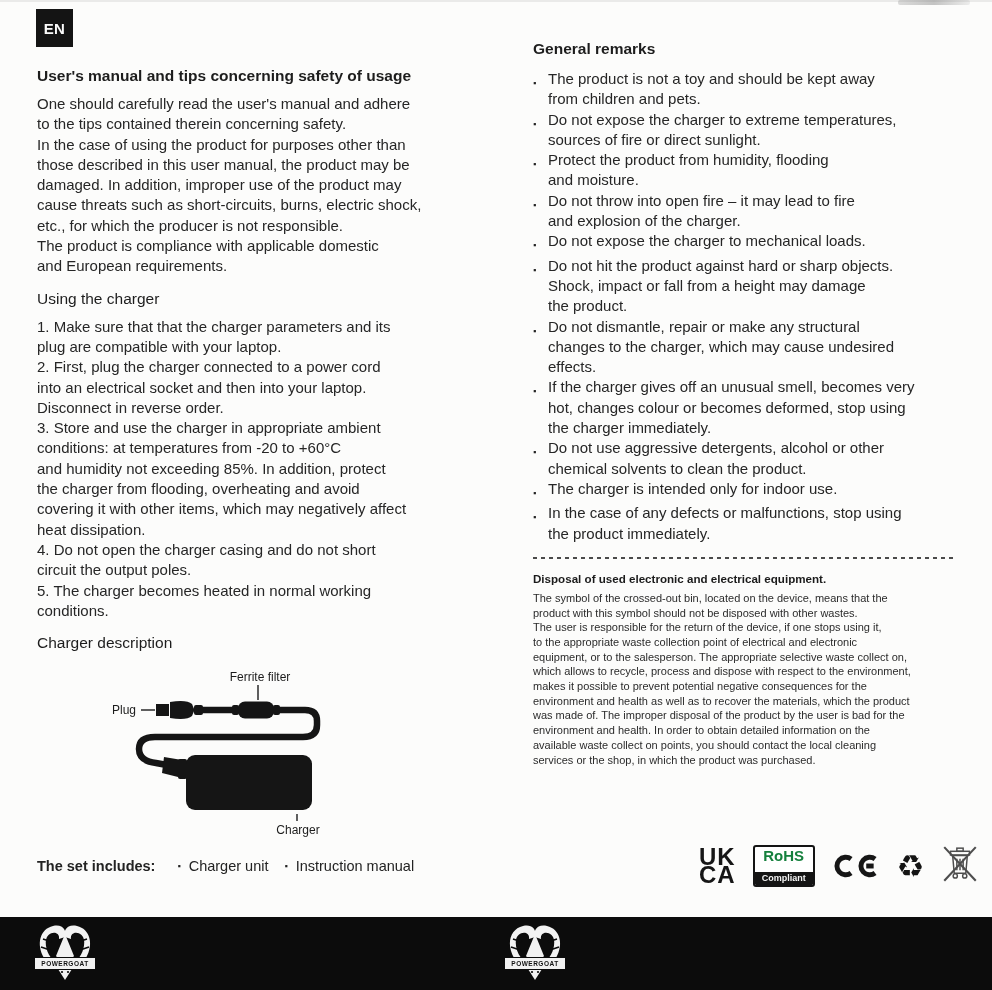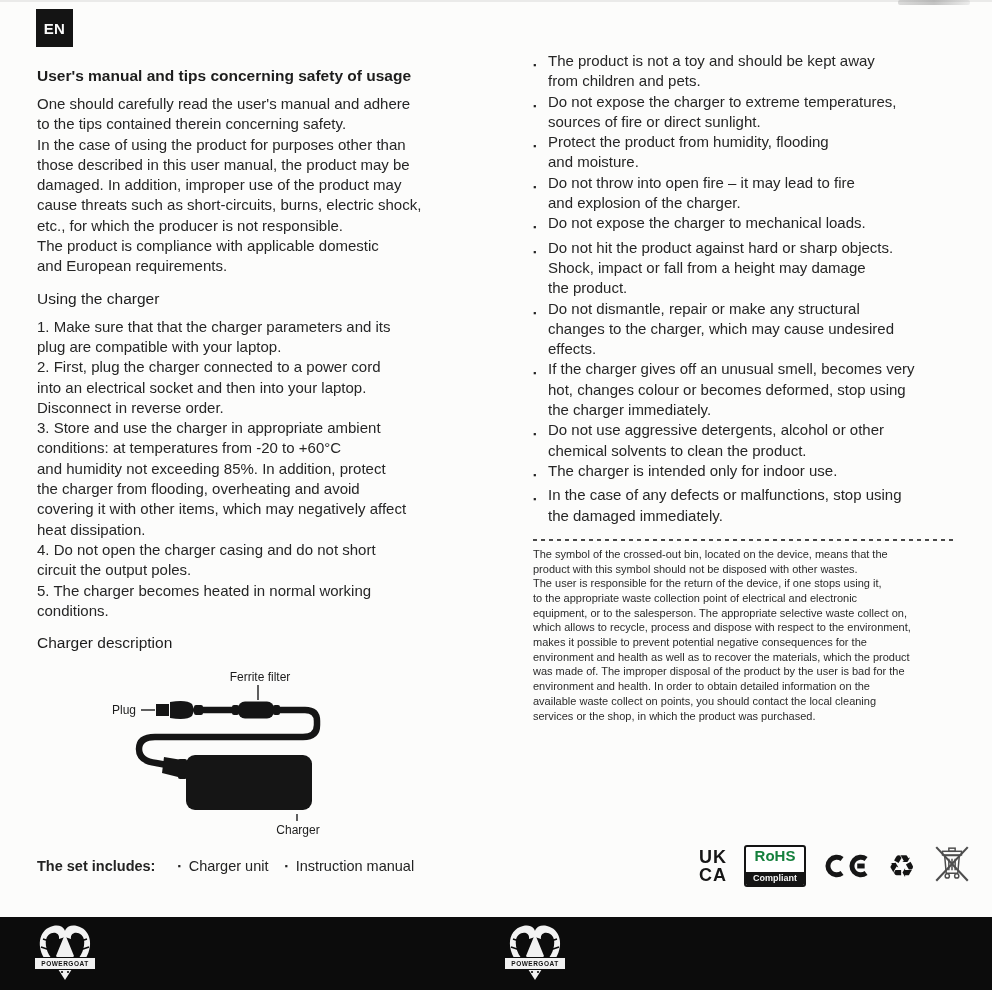--- a/index.html
+++ b/index.html
@@ -39,21 +39,21 @@
   .right-col{position:absolute;left:533px;top:40px;width:432px;}
   .bullet-list{list-style:none;margin:11px 0 0 0;padding:0;}
   .bullet-list li{display:flex;font-size:15px;line-height:20.3px;color:#262626;}
   .bullet-list .bullet-mark{flex:0 0 8px;padding-top:4px;margin-right:7px;}
   .dash-sep{margin-top:13px;height:2px;width:424px;
     background:repeating-linear-gradient(90deg,#4a4a4a 0 4px,transparent 4px 8px);}
   .h-small{font-size:11.6px;font-weight:bold;margin:13px 0 0 0;color:#1b1b1b;}
   .small-text{font-size:11px;line-height:14.7px;margin:6px 0 0 0;color:#2b2b2b;width:430px;}
   
   .cert-row{position:absolute;left:699px;top:845px;display:flex;align-items:center;gap:17px;}
-  .ukca{font-weight:800;font-size:18px;line-height:18px;letter-spacing:1px;color:#161616;
+  .ukca{font-weight:800;font-size:24px;line-height:18px;letter-spacing:1px;color:#161616;
     font-family:"Liberation Sans",sans-serif;}
   .rohs{width:58px;border:2.5px solid #141414;border-radius:3px;overflow:hidden;text-align:center;background:#fff;}
   .rohs-top{font-size:15px;font-weight:800;color:#15803d;padding:0 2px;line-height:18px;}
   .rohs-bottom{background:#141414;color:#f4f4f4;font-size:9px;line-height:13px;font-weight:bold;margin-top:7px;}
   .recycle{font-size:31px;color:#141414;line-height:1;font-weight:bold;}
   
   .footer-bar{position:absolute;left:0;top:917px;width:992px;height:73px;background:#0c0c0c;}
   .goat-logo{position:absolute;top:5px;width:64px;height:62px;}
   .goat-1{left:33px;} .goat-2{left:503px;}
   .goat-banner{position:absolute;left:1px;top:35px;width:60px;height:11px;background:#f2f2f2;
@@ -134,20 +134,21 @@
     <span class="bullet-mark">▪</span>
     <span>Charger unit</span>
   </span>
   <span class="set-item">
     <span class="bullet-mark">▪</span>
     <span>Instruction manual</span>
   </span>
 </div>
 
 <div class="right-col">
+  <h2 class="h-main">General remarks</h2>
   <ul class="bullet-list">
     <li>
         <span class="bullet-mark">▪</span>
         <span class="pre">The product is not a toy and should be kept away
 from children and pets.</span>
       </li>
     <li>
         <span class="bullet-mark">▪</span>
         <span class="pre">Do not expose the charger to extreme temperatures,
 sources of fire or direct sunlight.</span>
@@ -189,24 +190,25 @@
         <span class="pre">Do not use aggressive detergents, alcohol or other
 chemical solvents to clean the product.</span>
       </li>
     <li>
         <span class="bullet-mark">▪</span>
         <span class="pre">The charger is intended only for indoor use.</span>
       </li>
     <li>
         <span class="bullet-mark">▪</span>
         <span class="pre">In the case of any defects or malfunctions, stop using
-the damaged immediately.</span>
+the product immediately.</span>
       </li>
   </ul>
   <div class="dash-sep"></div>
+  <h3 class="h-small">Disposal of used electronic and electrical equipment.</h3>
   <p class="small-text pre">The symbol of the crossed-out bin, located on the device, means that the
 product with this symbol should not be disposed with other wastes.
 The user is responsible for the return of the device, if one stops using it,
 to the appropriate waste collection point of electrical and electronic
 equipment, or to the salesperson. The appropriate selective waste collect on,
 which allows to recycle, process and dispose with respect to the environment,
 makes it possible to prevent potential negative consequences for the
 environment and health as well as to recover the materials, which the product
 was made of. The improper disposal of the product by the user is bad for the
 environment and health. In order to obtain detailed information on the

